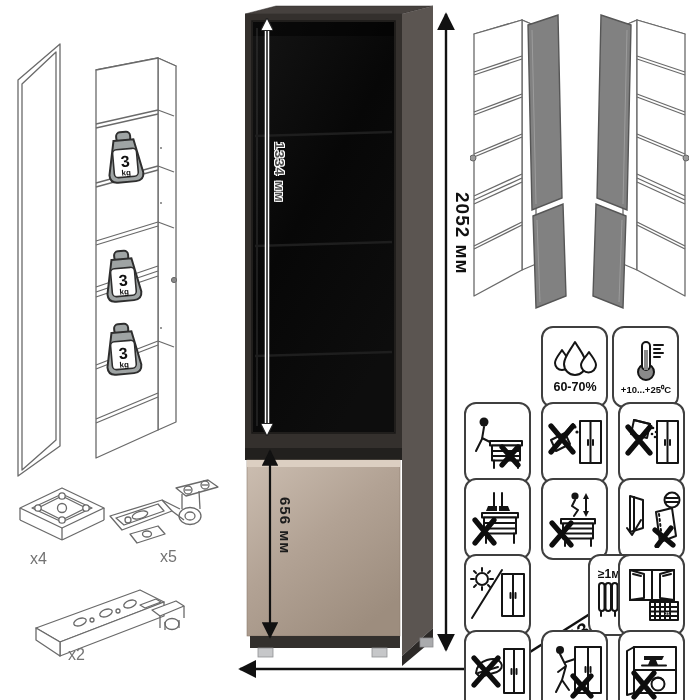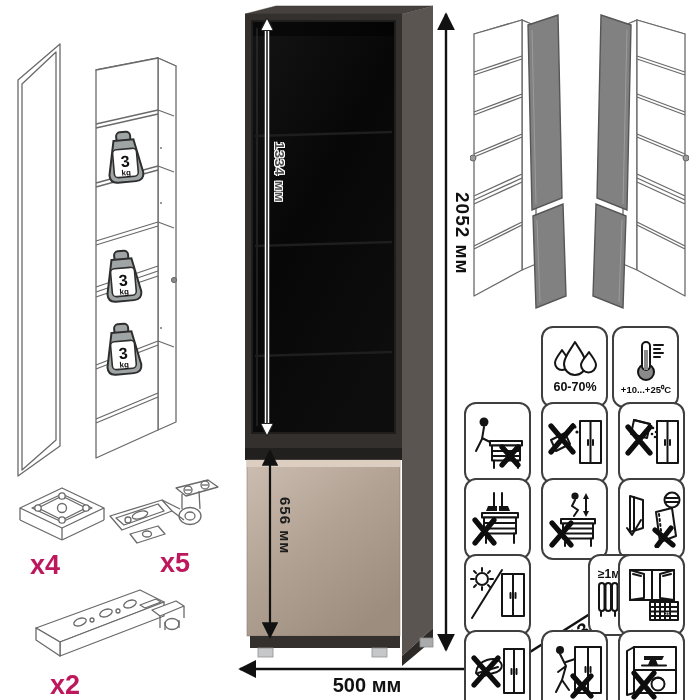--- a/index.html
+++ b/index.html
@@ -8,21 +8,21 @@
   .abs{position:absolute;}
   svg text{font-family:"Liberation Sans",sans-serif;}
   .dim{position:absolute;color:#111;font-weight:bold;white-space:nowrap;}
   .vert{writing-mode:vertical-rl;}
   .lbl-1334{left:272px;top:142px;font-size:13.5px;color:#4c4c4c;letter-spacing:1px;
     text-shadow:-1px -1px 0 #fff,1px -1px 0 #fff,-1px 1px 0 #fff,1px 1px 0 #fff,0 1px 0 #fff,0 -1px 0 #fff;}
   .lbl-656{left:277px;top:497px;font-size:15px;color:#1c1c1c;letter-spacing:1px;}
   .lbl-2052{left:451px;top:192px;font-size:19px;letter-spacing:1px;}
   .lbl-500{left:287px;top:674px;width:160px;text-align:center;font-size:20px;}
   .lbl-413{left:556px;top:616px;font-size:19px;transform:rotate(-33deg);}
-  .count{position:absolute;font-size:27px;font-weight:700;color:#be185d;}
+  .count{position:absolute;font-size:16px;font-weight:400;color:#737373;}
   .icell{position:absolute;width:67px;height:82px;border:2.2px solid #3f3f3f;border-radius:12px;
          background:#fff;display:flex;align-items:center;justify-content:center;box-sizing:border-box;}
   .icell svg{display:block;}
   .pic{stroke:#141414;fill:none;stroke-width:2;stroke-linecap:round;stroke-linejoin:round;}
   .picf{stroke:#141414;fill:#fff;stroke-width:2;stroke-linejoin:round;}
   .solid{fill:#141414;stroke:none;}
   .xmark{stroke:#0d0d0d;stroke-width:5.2;stroke-linecap:round;fill:none;}
   .wire{stroke:#6a6a6a;stroke-width:1.3;fill:none;stroke-linejoin:round;}
   .wiref{stroke:#6a6a6a;stroke-width:1.3;fill:#fff;stroke-linejoin:round;}
   .itext{font-weight:bold;fill:#0d0d0d;}
@@ -135,21 +135,20 @@
     <line x1="267" y1="19" x2="267" y2="435" stroke="#222" stroke-width="1.6" marker-start="url(#mW)" marker-end="url(#mW)"></line>
     <line x1="270" y1="451" x2="270" y2="637" stroke="#111" stroke-width="2.2" marker-start="url(#mA)" marker-end="url(#mA)"></line>
     <line x1="446" y1="14" x2="446" y2="650" stroke="#111" stroke-width="2.4" marker-start="url(#mA)" marker-end="url(#mA)"></line>
     <line x1="240" y1="669" x2="495" y2="669" stroke="#111" stroke-width="2.4" marker-start="url(#mA)" marker-end="url(#mA)"></line>
     <line x1="508" y1="666" x2="626" y2="591" stroke="#111" stroke-width="2.4" marker-start="url(#mA)" marker-end="url(#mA)"></line>
   </svg>
 
   <div class="dim vert lbl-1334">1334 мм</div>
   <div class="dim vert lbl-656">656 мм</div>
   <div class="dim vert lbl-2052">2052 мм</div>
-  <div class="dim lbl-500">500 мм</div>
   <div class="dim lbl-413">413 мм</div>
 
   <svg class="abs" style="left:470px;top:8px;" width="219" height="304" viewBox="0 0 219 304">
     <defs>
       <g id="opencab">
         <polygon class="wiref" points="4,26 52,12 66,18 18,32"></polygon>
         <polygon class="wiref" points="52,12 66,18 66,256 52,262"></polygon>
         <polygon class="wiref" points="4,26 52,12 52,262 4,288"></polygon>
         <g class="wire">
           <line x1="4" y1="64" x2="52" y2="48"></line>
@@ -230,21 +229,21 @@
     <circle class="wiref" cx="64" cy="38" r="2"></circle>
       <circle class="wiref" cx="90" cy="29" r="2"></circle>
     <polygon class="wire" points="112,23 128,17 133,20 117,26"></polygon>
     <polygon class="wiref" points="124,28 148,19 156,24 132,34"></polygon>
     <line class="wire" x1="132" y1="34" x2="132" y2="46"></line>
       <line class="wire" x1="156" y1="24" x2="156" y2="36"></line>
     <ellipse class="wiref" cx="144" cy="42" rx="7" ry="5.5"></ellipse>
     <line class="wire" x1="137" y1="40" x2="137" y2="48"></line>
       <line class="wire" x1="151" y1="38" x2="151" y2="46"></line>
   </svg>
-  <div class="count" style="left:50px;top:646px;margin-top:24px;">x2</div>
+  <div class="count" style="left:68px;top:646px;">x2</div>
 
   <div class="icell" style="left:541px;top:326px;">
     <svg width="60" height="58" viewBox="0 0 60 58">
       <path class="picf" d="M17 12 C21 18 24 21 24 25 A7 7 0 1 1 10 25 C10 21 13 18 17 12 Z"></path>
       <path class="picf" d="M30 4 C36 14 41 19 41 26 A11 11 0 1 1 19 26 C19 19 24 14 30 4 Z"></path>
       <path class="picf" d="M44 14 C48 20 51 23 51 27 A7.5 7.5 0 1 1 36 27 C36 23 40 20 44 14 Z"></path>
       <text class="itext" x="30" y="53" text-anchor="middle" font-size="12.5">60-70%</text>
     </svg>
   </div>
 

